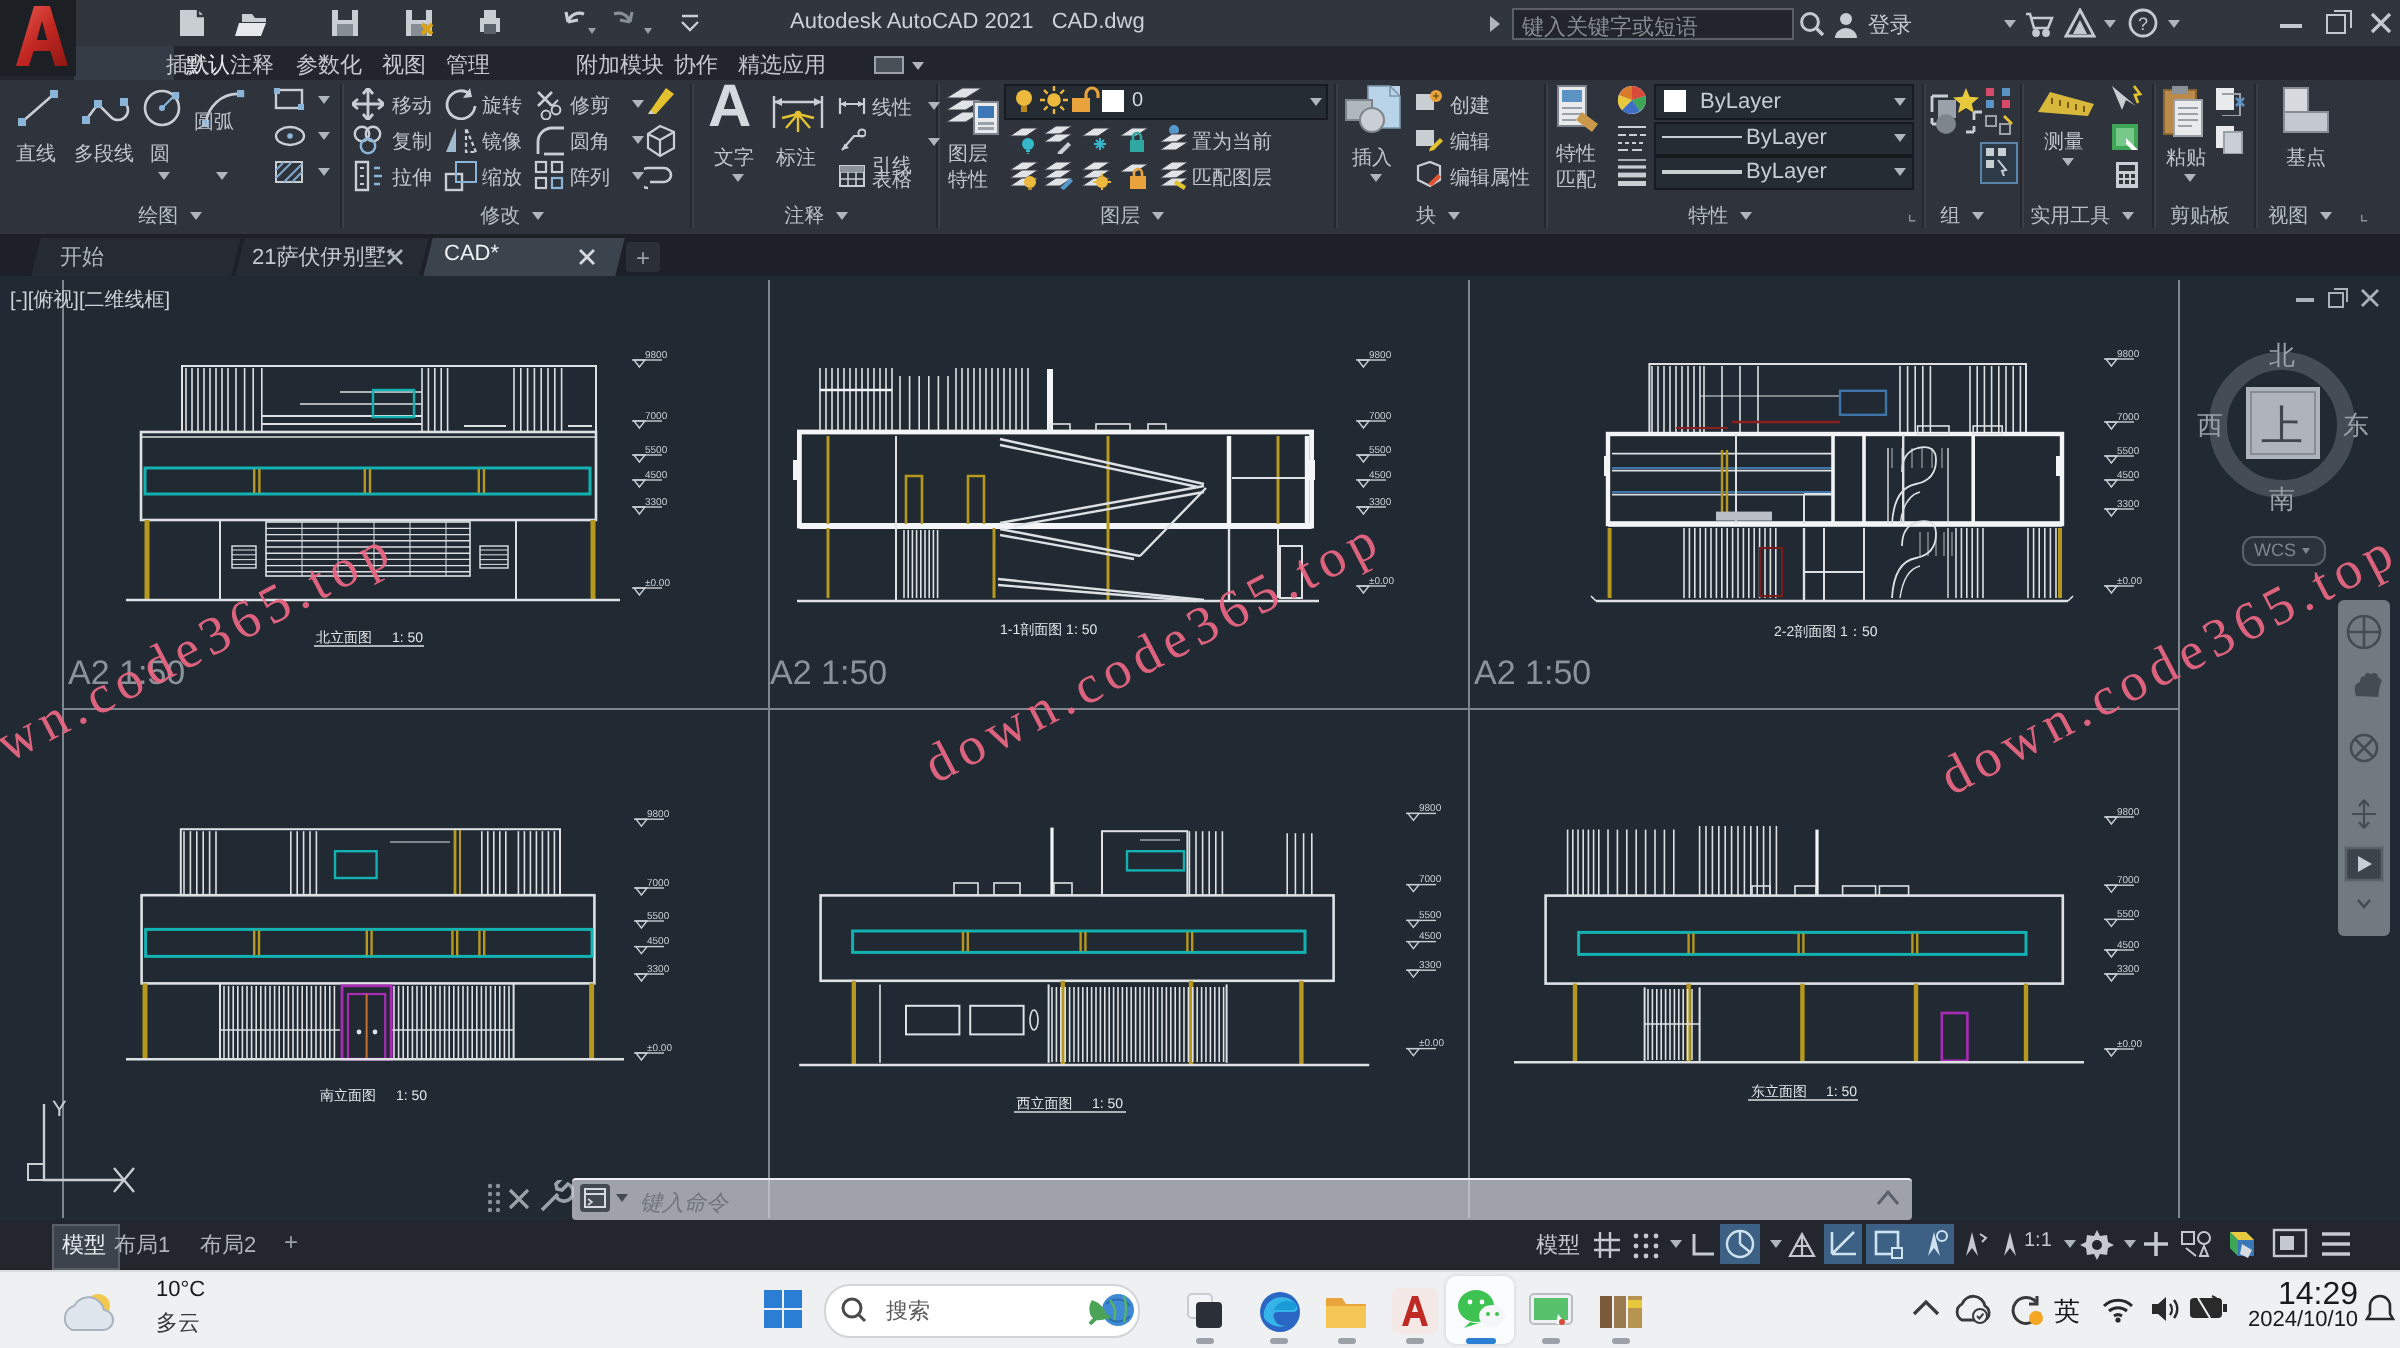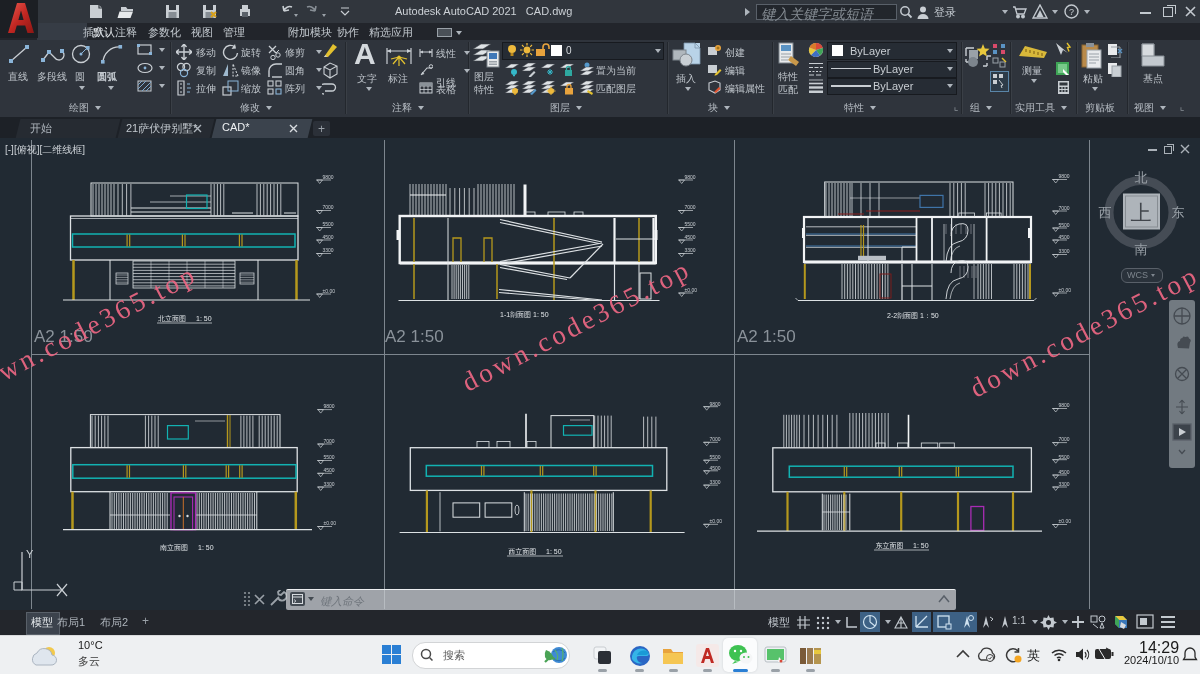--- a/index.html
+++ b/index.html
@@ -54,21 +54,21 @@
       </g>
 <path d="M196 8 a6 6 0 0 1 8 -4 M196 8 l-1 -5 M196 8 l5 -1" stroke="#c9ced3" stroke-width="1.6"></path>
 <path d="M206 11 l2 3 l2 -3 z" fill="#9aa1a8" stroke="none"></path>
 <path d="M227 8 a6 6 0 0 0 -8 -4 M227 8 l1 -5 M227 8 l-5 -1" stroke="#878e95" stroke-width="1.6"></path>
 <path d="M234 11 l2 3 l2 -3 z" fill="#9aa1a8" stroke="none"></path>
 <path d="M253 5 h8 M253 8 l4 4 l4 -4" fill="none" stroke="#c9ced3"></path>
 </svg>
 <div class="a tt" style="left:395px;top:5px;color:#ccd1d6;">Autodesk AutoCAD 2021&nbsp;&nbsp;&nbsp;CAD.dwg</div>
 <div class="a" style="left:745px;top:8px;width:0;height:0;border-top:4px solid transparent;border-bottom:4px solid transparent;border-left:5px solid #aeb5bc;"></div>
 <div class="a" style="left:756px;top:4px;width:139px;height:14px;background:#22262c;border:1px solid #596069;"></div>
-<div class="a" style="left:761px;top:6px;color:#858c93;font-size:14px;font-style:italic;">键入关键字或短语</div>
+<div class="a" style="left:761px;top:6px;color:#858c93;font-size:11px;">键入关键字或短语</div>
 <svg class="a" style="left:899px;top:5px;" width="14" height="14">
       <circle cx="6" cy="6" r="4.2" fill="none" stroke="#c3c9cf" stroke-width="1.5"></circle>
       <path d="M9 9 l3.5 3.5" stroke="#c3c9cf" stroke-width="1.8"></path>
     </svg>
 <svg class="a" style="left:916px;top:5px;" width="14" height="14">
       <circle cx="7" cy="4.5" r="3" fill="#c9ced3"></circle>
       <path d="M1.5 14 a5.5 5 0 0 1 11 0 z" fill="#c9ced3"></path>
     </svg>
 <div class="a tt" style="left:934px;top:5px;text-align:right;">登录</div>
 <div class="a car" style="left:999px;top:10px;"></div>
@@ -143,21 +143,21 @@
       <path d="M11 10 L17 4" stroke="#8ab4d8" stroke-width="1"></path>
       <rect x="16" y="2" width="3.6" height="3.6" fill="#8ab4d8"></rect>
     </svg>
 <div class="rlabel" style="left:75px;top:30px;">圆</div>
 <div class="car a" style="left:76px;top:46px;"></div>
 <svg class="ico" style="left:100px;top:4px;" width="24" height="20">
       <path d="M3 18 A16 16 0 0 1 20 3" fill="none" stroke="#c9ced3" stroke-width="1.3"></path>
       <rect x="1" y="16" width="3.6" height="3.6" fill="#8ab4d8"></rect>
       <rect x="18.5" y="1" width="3.6" height="3.6" fill="#8ab4d8"></rect>
     </svg>
-<div class="rlabel" style="left:97px;top:30px;font-weight:bold;">圆弧</div>
+<div class="rlabel" style="left:97px;top:14px;">圆弧</div>
 <div class="car a" style="left:105px;top:46px;"></div>
 <svg class="ico" style="left:137px;top:4px;" width="16" height="12">
       <rect x="1" y="1" width="13" height="9" fill="none" stroke="#c9ced3" stroke-width="1.2"></rect>
       <rect x="0" y="0" width="3" height="3" fill="#8ab4d8"></rect>
       <rect x="12" y="8" width="3" height="3" fill="#8ab4d8"></rect>
     </svg>
 <div class="car a" style="left:156px;top:8px;"></div>
 <svg class="ico" style="left:137px;top:22px;" width="16" height="12">
       <ellipse cx="8" cy="6" rx="7" ry="4.5" fill="none" stroke="#c9ced3" stroke-width="1.2"></ellipse>
       <circle cx="8" cy="6" r="1.4" fill="#8ab4d8"></circle>

